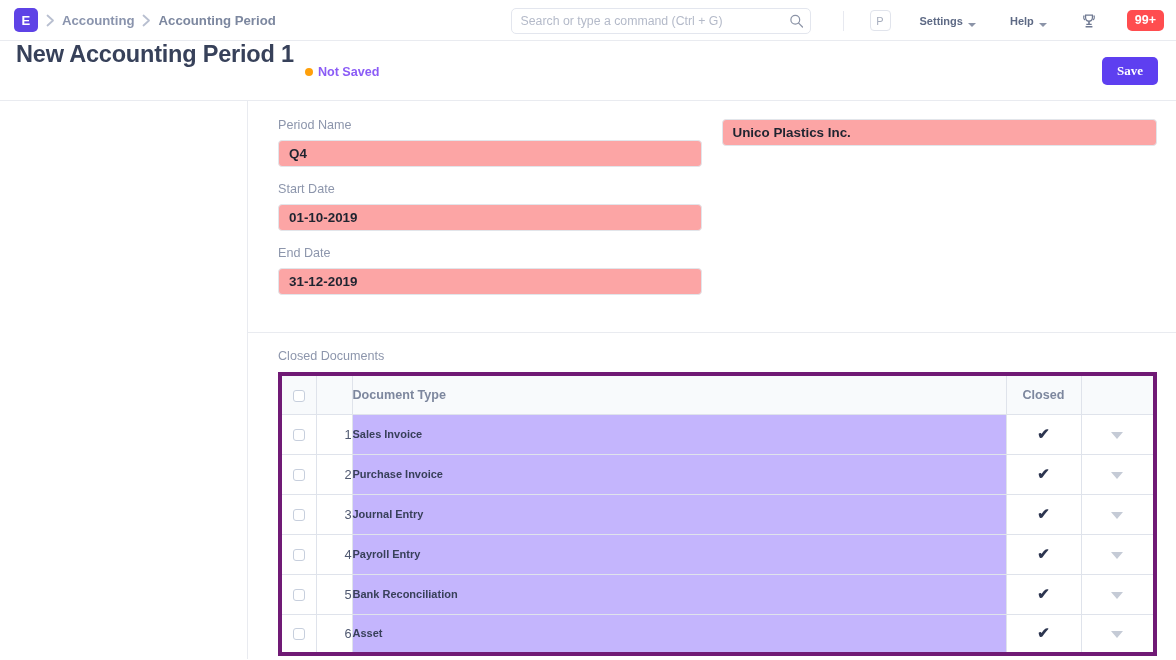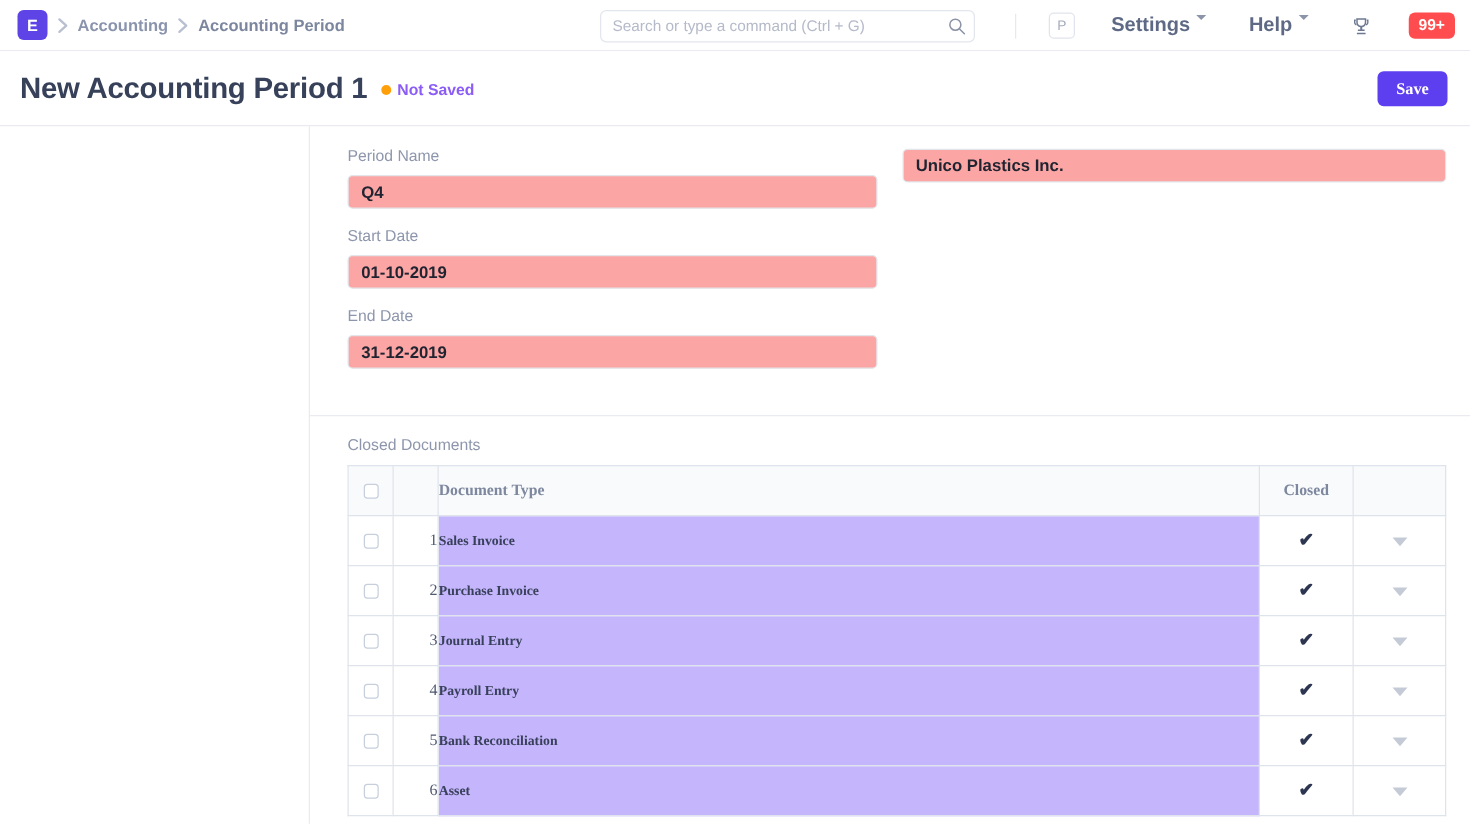--- a/index.html
+++ b/index.html
@@ -111,25 +111,25 @@
     border-radius: 4px;
     color: #a6adbd;
     font-size: 11px;
     display: flex;
     align-items: center;
     justify-content: center;
     margin-right: 13px;
   }
 
   .nav-menu {
-    font-size: 16px;
+    font-size: 11px;
     font-weight: bold;
     color: #5e6a85;
     display: flex;
-    align-items: flex-start;
+    align-items: flex-end;
     gap: 5px;
     margin-right: 18px;
     white-space: nowrap;
   }
   .caret {
     width: 0; height: 0;
     border-left: 4px solid transparent;
     border-right: 4px solid transparent;
     border-top: 4px solid #8b94a8;
     display: inline-block;
@@ -146,21 +146,20 @@
     padding: 4px 8px 5px;
     line-height: 1;
   }
 
   
   .page-head {
     height: 60px;
     background: #ffffff;
     border-bottom: 1px solid #e9ebf0;
     display: flex;
-    align-items: center;
     padding: 0 18px 0 16px;
     position: relative;
   }
   .page-title {
     font-size: 23.5px;
     font-weight: bold;
     color: #37415a;
     letter-spacing: -0.2px;
     white-space: nowrap;
   }
@@ -258,22 +257,21 @@
   .table-label {
     font-size: 12.6px;
     color: #8d96ac;
     margin-bottom: 9px;
   }
 
   table.grid {
     width: 100%;
     border-collapse: collapse;
     table-layout: fixed;
-    border: 1px solid #701a75;
-    font-family: Liberation Serif, serif;
+    border: 4px solid #701a75;
   }
   table.grid th, table.grid td {
     border: 1px solid #dfe3eb;
     padding: 0;
     height: 40px;
     vertical-align: middle;
   }
 
   th.h-check, td.c-check { width: 36px; text-align: center; background: #ffffff; }
   th.h-idx,   td.c-idx   { width: 36px; text-align: right; padding-right: 10px; }

